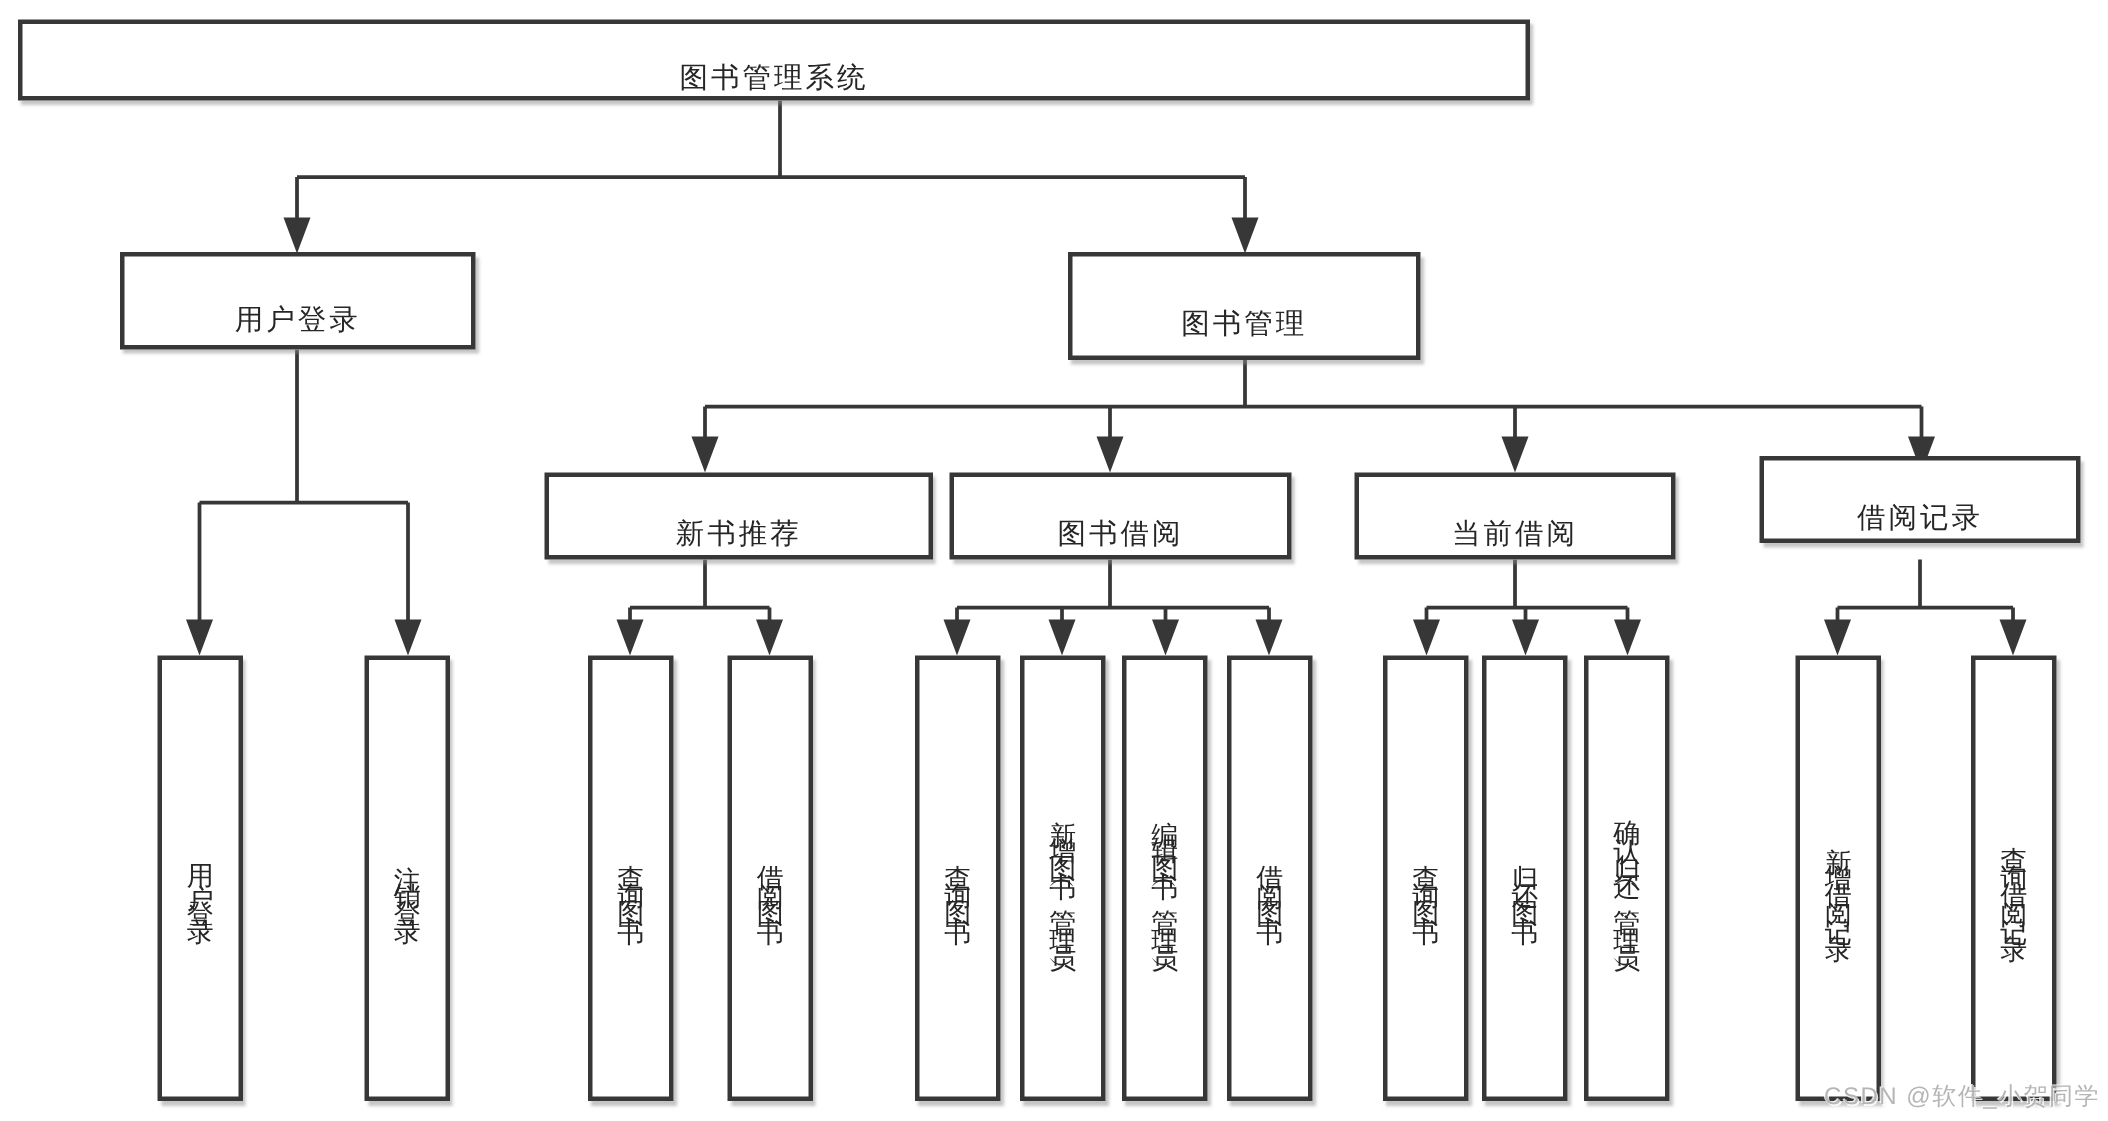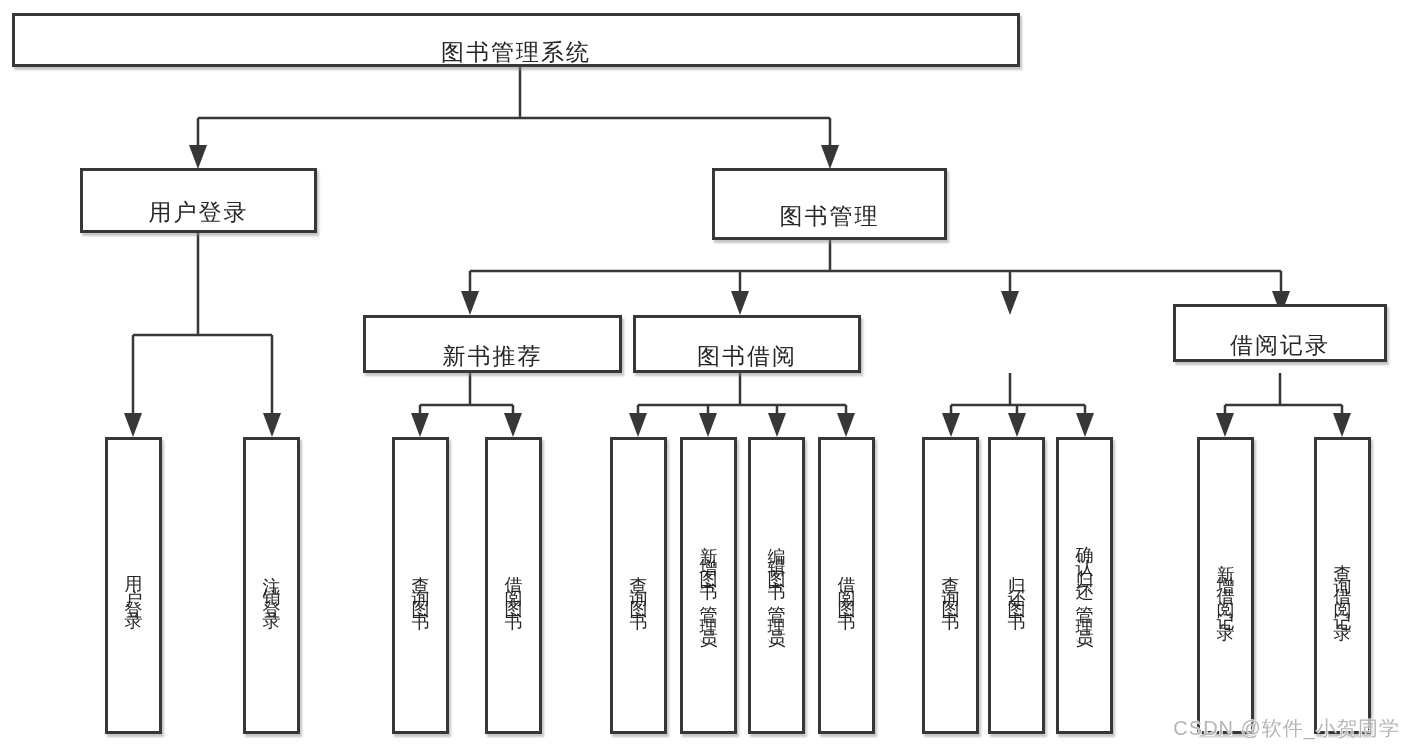--- a/index.html
+++ b/index.html
@@ -23,39 +23,39 @@
     background: #ffffff;
     border: 3px solid #373737;
     display: flex;
     align-items: center;
     justify-content: center;
     color: #262626;
     z-index: 1;
     box-shadow: 2px 3px 2px rgba(140,140,140,0.5);
   }
   .h-label {
-    font-size: 23px;
+    font-size: 19px;
     letter-spacing: 2px;
     white-space: nowrap;
     margin-top: 24px;
   }
   .v-label {
     writing-mode: vertical-rl;
     text-orientation: mixed;
     font-size: 18px;
     letter-spacing: 12px;
     line-height: 1;
     white-space: nowrap;
   }
   .leaf { width: 57px; top: 437px; height: 297px; }
   .watermark {
     position: absolute;
     right: 5px;
     bottom: 5px;
-    font-size: 20px;
+    font-size: 16px;
     color: #b5b5b5;
     z-index: 2;
     letter-spacing: 1px;
     text-shadow: 1px 1px 0 rgba(255,255,255,0.85), -1px -1px 0 rgba(255,255,255,0.85);
   }
 </style>
 </head>
 <body>
 
 <div class="canvas">
@@ -110,20 +110,23 @@
   <div class="node" style="left:712px; top:168px; width:235px; height:72px;">
     <span class="h-label">图书管理</span>
   </div>
 
   <div class="node" style="left:363px; top:315px; width:259px; height:58px;">
     <span class="h-label">新书推荐</span>
   </div>
   <div class="node" style="left:633px; top:315px; width:228px; height:58px;">
     <span class="h-label">图书借阅</span>
   </div>
+  <div class="node" style="left:903px; top:315px; width:214px; height:58px;">
+    <span class="h-label">当前借阅</span>
+  </div>
   <div class="node" style="left:1173px; top:304px; width:214px; height:58px;">
     <span class="h-label">借阅记录</span>
   </div>
 
   <div class="node leaf" style="left:105px;">
     <span class="v-label">用户登录</span>
   </div>
   <div class="node leaf" style="left:243px;">
     <span class="v-label">注销登录</span>
   </div>

